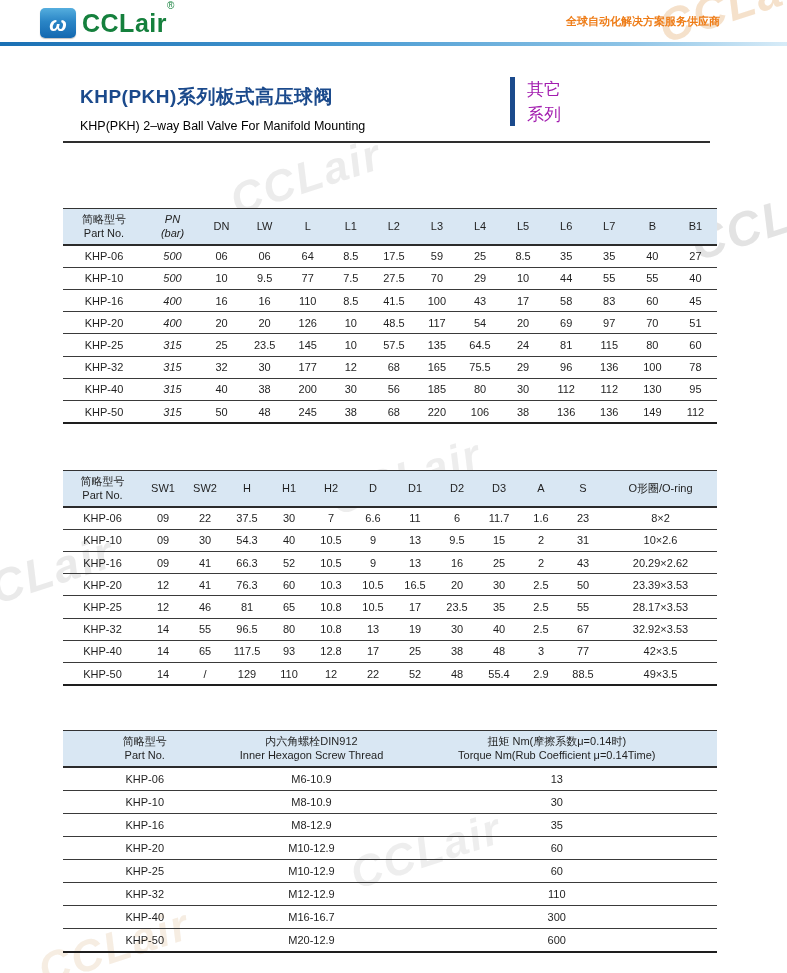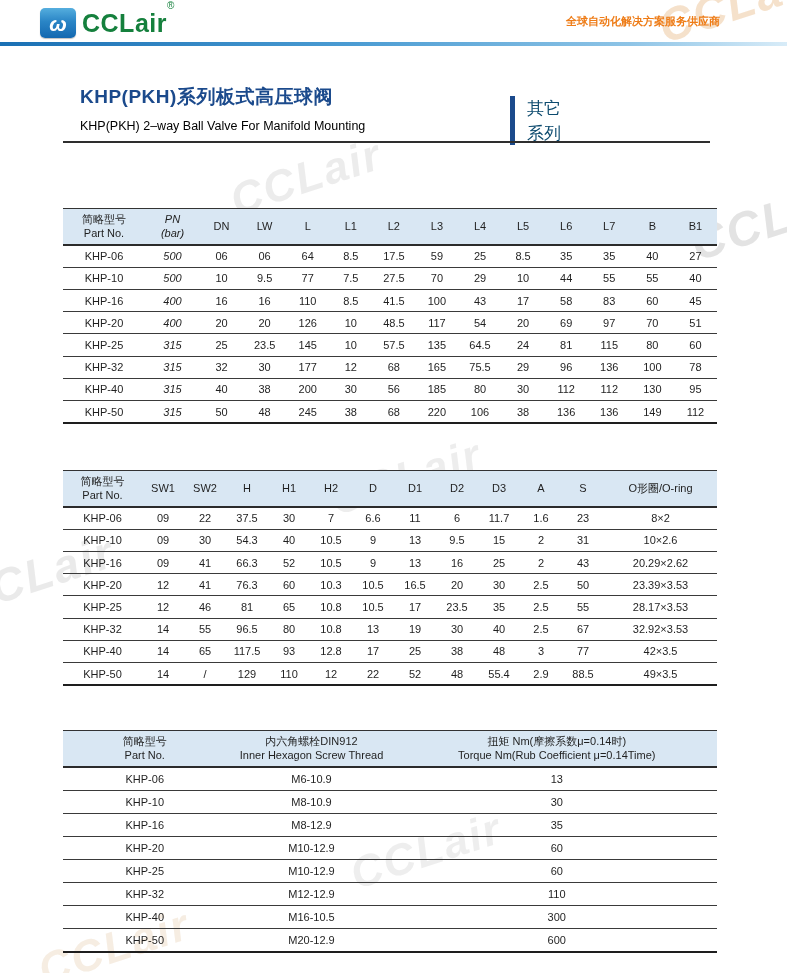--- a/index.html
+++ b/index.html
@@ -17,23 +17,23 @@
   .logo-text{margin-left:6px;font-size:25px;font-weight:800;color:#15803d;letter-spacing:.5px;}
   .logo-reg{font-size:10px;vertical-align:top;position:relative;top:-9px;font-weight:400;}
   .slogan{position:absolute;right:67px;top:14px;font-size:11px;font-weight:bold;color:#ee7c17;}
   .top-divider{position:absolute;top:42px;left:0;width:787px;height:4px;
       background:linear-gradient(90deg,#1a70b4 0%,#4b9cd3 45%,#8ec4e6 80%,#d8ecf8 100%);}
 
   
   .title-block{position:absolute;left:80px;top:84px;}
   .title-cn{font-size:19px;font-weight:bold;color:#1b4a8c;letter-spacing:.5px;}
   .title-en{margin-top:9px;font-size:12.5px;color:#000000;}
-  .side-label{position:absolute;left:510px;top:96px;border-left:5px solid #1b4a8c;
+  .side-label{position:absolute;left:510px;top:77px;border-left:5px solid #1b4a8c;
       padding-left:12px;font-family:"DejaVu Serif","Liberation Serif",serif;
-      font-size:17px;color:#0c4a6e;line-height:1.45;}
+      font-size:17px;color:#a21caf;line-height:1.45;}
   .title-underline{position:absolute;left:63px;top:141px;width:647px;height:2px;background:#2e2e2e;}
   .section-heading{position:absolute;left:80px;top:162px;font-size:14.5px;font-weight:bold;color:#0d0d0d;}
 
   
   .tables{position:absolute;left:63px;top:208px;width:654px;}
   table{border-collapse:collapse;width:654px;table-layout:fixed;font-size:11px;color:#1f1f1f;}
   thead th{background:#d9e7f3;border-top:1.5px solid #333;border-bottom:2.2px solid #2b2b2b;
       font-weight:400;padding:3px 0;line-height:1.3;text-align:center;}
   tbody td{text-align:center;border-bottom:1.5px solid #3a3a3a;padding:4.6px 0;}
   tbody tr:last-child td{border-bottom:2.5px solid #1e1e1e;}
@@ -484,21 +484,21 @@
             <td>M10-12.9</td>
             <td>60</td>
           </tr>
           <tr>
             <td>KHP-32</td>
             <td>M12-12.9</td>
             <td>110</td>
           </tr>
           <tr>
             <td>KHP-40</td>
-            <td>M16-10.5</td>
+            <td>M16-16.7</td>
             <td>300</td>
           </tr>
           <tr>
             <td>KHP-50</td>
             <td>M20-12.9</td>
             <td>600</td>
           </tr>
         </tbody>
     </table>
   </div>

